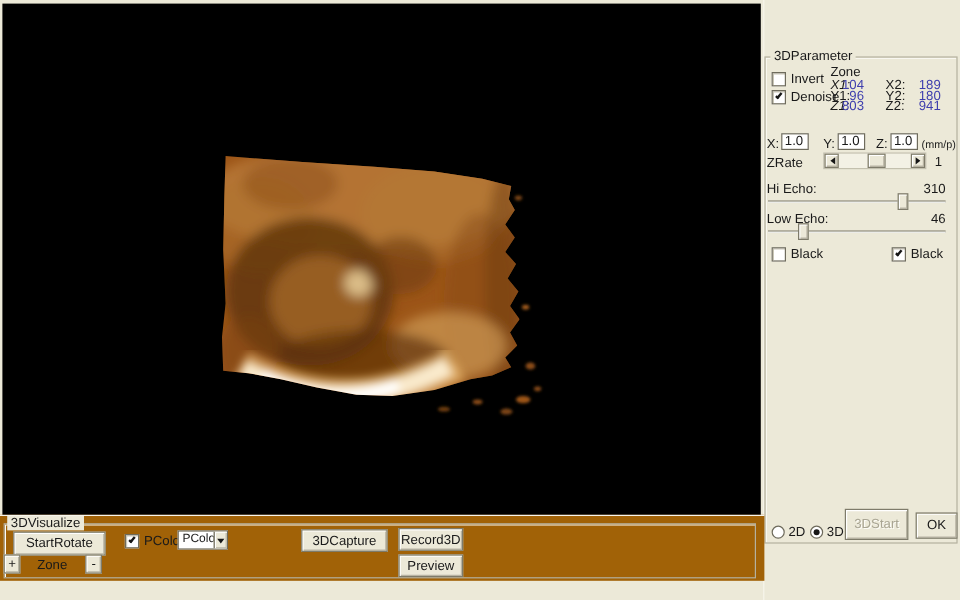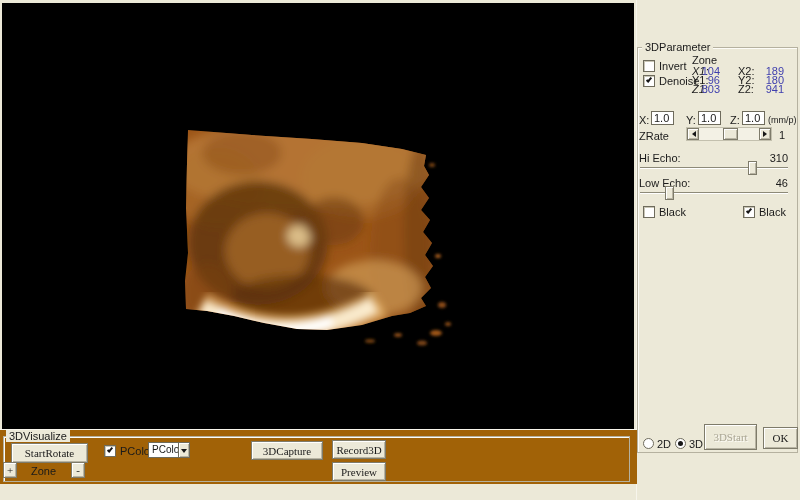--- a/index.html
+++ b/index.html
@@ -28,21 +28,21 @@
   .group-label {
     position:absolute; top:-7px; background:#ece9d8; padding:0 3px;
     white-space:nowrap; line-height:12px;
   }
   .lbl { position:absolute; white-space:nowrap; line-height:12px; }
   .val { position:absolute; white-space:nowrap; line-height:12px; text-align:right; color:var(--val-color,#3f3fae); }
   .btn {
     position:absolute; background:#ece9d8; border:1px solid #7e7b6a;
     box-shadow: inset 1px 1px 0 #ffffff, inset -1px -1px 0 #b8b4a3;
     display:flex; align-items:center; justify-content:center;
-    font-family:Liberation Serif, serif; font-size:11px; color:#1a1a1a; cursor:default;
+    font-family:Liberation Sans, sans-serif; font-size:11px; color:#1a1a1a; cursor:default;
     white-space:nowrap;
   }
   .btn.disabled { color:#a9a593; text-shadow:1px 1px 0 #fdfcf7; }
   .cb {
     position:absolute; width:12px; height:12px; background:#ffffff;
     border:1px solid #6e6b5c;
     box-shadow: inset 1px 1px 0 #c9c6b6;
   }
   .check-icon {
     position:absolute; left:2px; top:2px; width:6px; height:3px;

